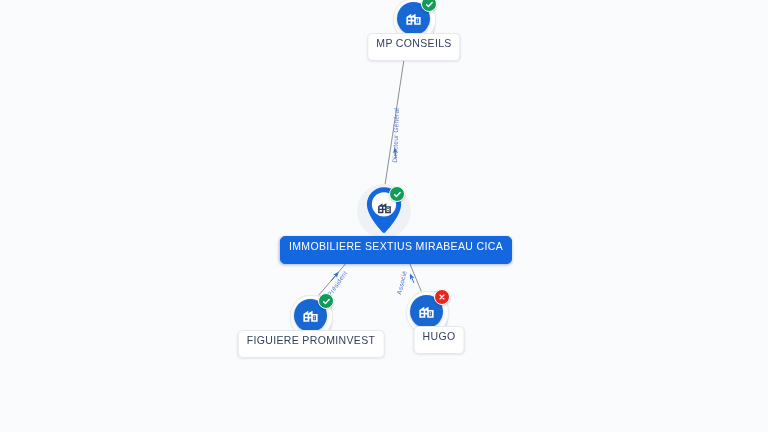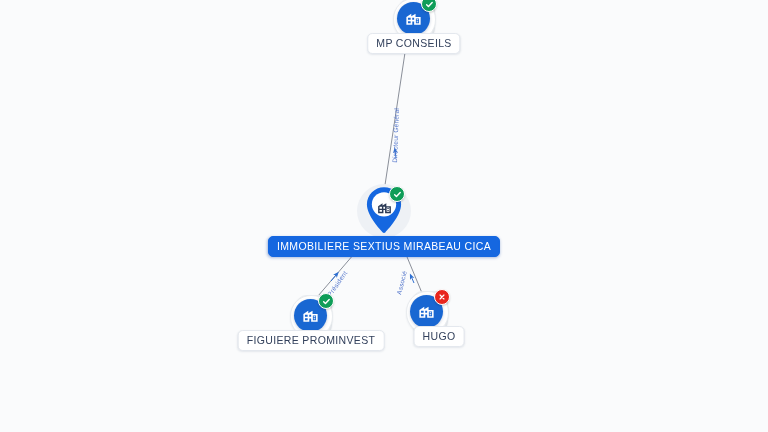--- a/index.html
+++ b/index.html
@@ -106,21 +106,21 @@
   .badge.bad { background: #e8261e; }
   .badge svg { display: block; }
 
   
   .node-label {
     position: absolute;
     transform: translateX(-50%);
     white-space: nowrap;
     font-size: 10.5px;
     letter-spacing: 0.35px;
-    padding: 3px 8px 4px;
+    padding: 3px 8px 11px;
     border-radius: 5px;
     background: #ffffff;
     color: #33415c;
     border: 1px solid #e4e8ee;
     box-shadow: 0 1px 2px rgba(40,60,100,0.10);
   }
   .node-label.selected {
     background: #1567e0;
     color: #ffffff;
     border-color: #1567e0;
@@ -201,21 +201,21 @@
         <svg width="17" height="17" viewBox="0 0 24 24" fill="#2b3a55">
           <path d="M3 20V10.2L9.2 6v3.1L14.6 6v4.1H21V20h-8.2v-4.3h-2.3V20H3zm2-2h3.4v-2.6H5V18zm0-4.4h3.4V11H5v2.6zm5.4 0h2.4V11h-2.4v2.6zM15 18h4v-6h-4v6zm1-1.2v-1.4h2v1.4h-2zm0-2.6v-1.4h2v1.4h-2z"></path>
         </svg>
       </div>
       <div class="badge ok" style="left:29px; top:3px;">
         <svg width="9" height="9" viewBox="0 0 12 12">
           <path d="M2.2 6.2 L4.6 8.6 L9.6 3.4" stroke="#ffffff" stroke-width="1.9" fill="none" stroke-linecap="round" stroke-linejoin="round"></path>
         </svg>
       </div>
     </div>
-    <div class="node-label selected" style="left:0px; top:23px;">IMMOBILIERE SEXTIUS MIRABEAU CICA</div>
+    <div class="node-label selected" style="left:12px; top:23px;">IMMOBILIERE SEXTIUS MIRABEAU CICA</div>
   </div>
 
   <div class="node" style="left:311px; top:316px;">
     <div class="node-icon-wrap">
       <div class="stack s1"></div>
       <div class="stack s2"></div>
       <div class="stack s3"></div>
       <div class="circle-node">
         <svg width="19" height="19" viewBox="0 0 24 24" fill="#ffffff">
           <path d="M3 20V10.2L9.2 6v3.1L14.6 6v4.1H21V20h-8.2v-4.3h-2.3V20H3zm2-2h3.4v-2.6H5V18zm0-4.4h3.4V11H5v2.6zm5.4 0h2.4V11h-2.4v2.6zM15 18h4v-6h-4v6zm1-1.2v-1.4h2v1.4h-2zm0-2.6v-1.4h2v1.4h-2z"></path>

